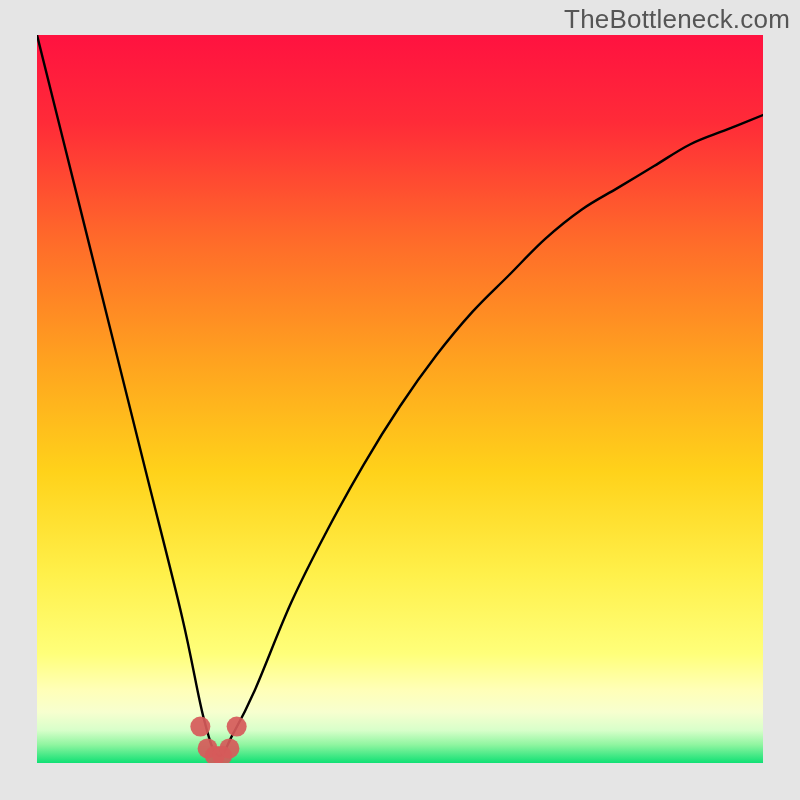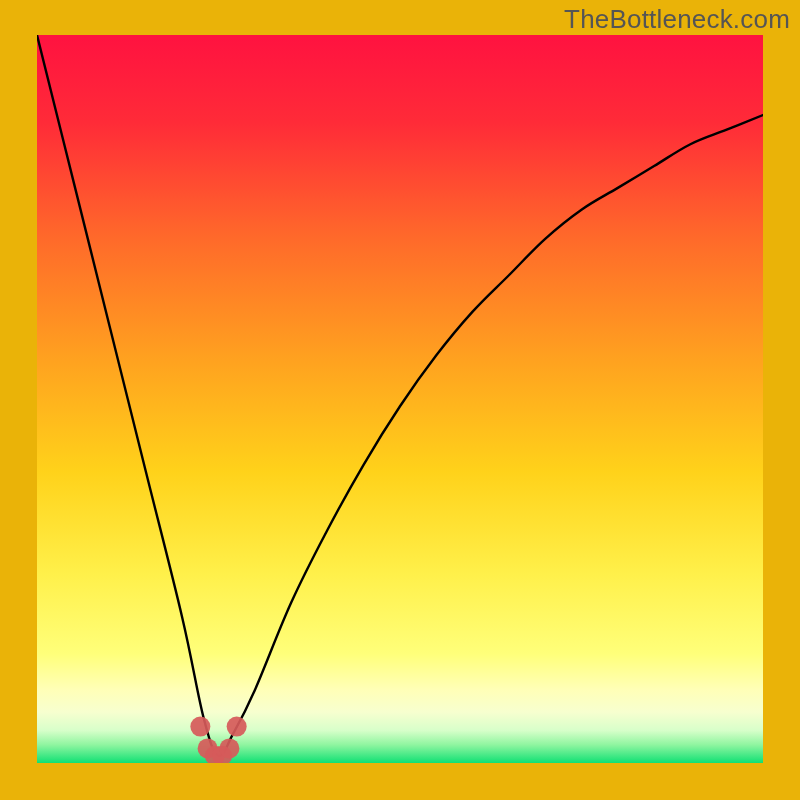--- a/index.html
+++ b/index.html
@@ -10,21 +10,21 @@
     background: #000;
     overflow: hidden;
     font-family: Arial, Helvetica, sans-serif;
   }
   .frame {
     position: absolute;
     left: 0;
     top: 0;
     width: 800px;
     height: 800px;
-    background: #eab308;
+    background: #e5e5e5;
   }
   .watermark {
     position: absolute;
     top: 4px;
     right: 10px;
     color: #555;
     font-size: 26px;
     font-weight: 400;
     letter-spacing: 0.2px;
     z-index: 20;

